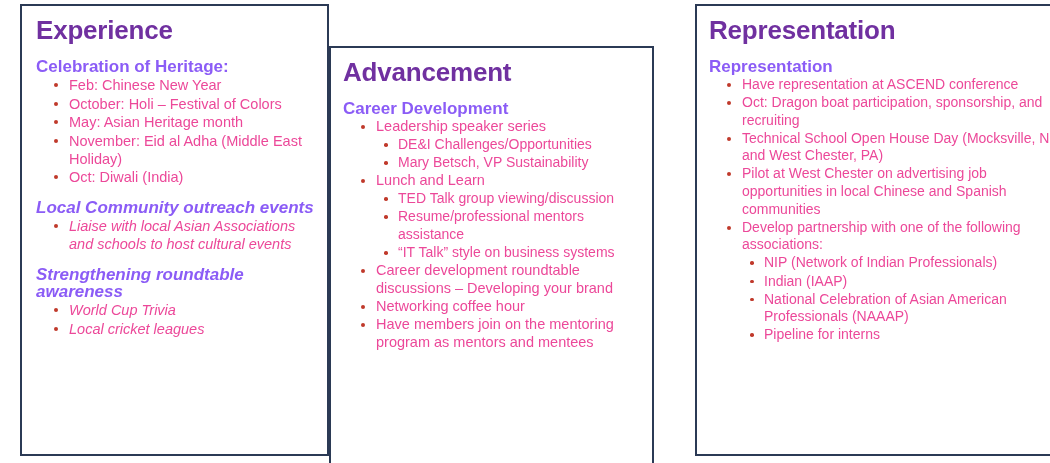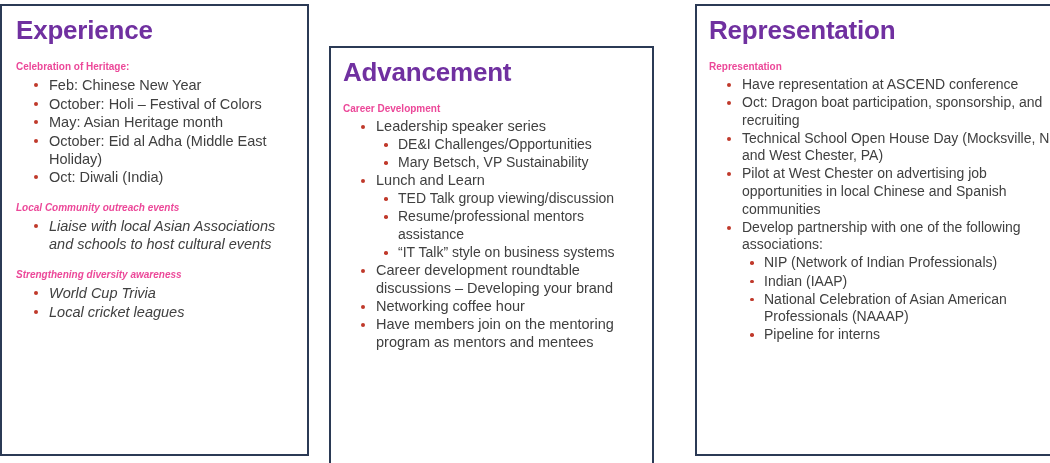--- a/index.html
+++ b/index.html
@@ -21,21 +21,21 @@
   }
   .panel {
     position: absolute;
     top: 4px;
     height: 452px;
     box-sizing: border-box;
     border: 2px solid #2b3a55;
     background: #ffffff;
     overflow: hidden;
   }
-  #panel-1 { left: 0;   width: 309px; }
+  #panel-1 { left: 20px;   width: 309px; }
   #panel-2 { left: 329px; width: 325px; margin-top: 42px; }
   #panel-3 { left: 695px; width: 373px; }
 
   .panel-inner {
     padding: 9px 6px 0 14px;
   }
   .panel-title {
     color: #7030a0;
     font-weight: bold;
     font-size: 26px;
@@ -46,36 +46,36 @@
   }
   .section {
     margin-bottom: 0;
   }
   .section + .section {
     margin-top: 13px;
     font-style: italic;
   }
   .section-head {
     font-weight: bold;
-    font-size: 10px;
+    font-size: 17px;
     line-height: 17px;
-    color: #ec4899;
+    color: #8b5cf6;
     margin: 0 0 1px 0;
   }
   ul.lvl1, ul.lvl2 {
     list-style: none;
     margin: 0;
     padding: 0;
   }
   ul.lvl1 { padding-left: 16px; }
   ul.lvl2 { padding-left: 22px; }
 
   li.item {
     position: relative;
-    color: #404040;
+    color: #ec4899;
     font-size: 14.5px;
     line-height: 18px;
     padding-left: 17px;
     margin: 0 0 0.5px 0;
   }
   li.item.sub {
     font-size: 14px;
     line-height: 17.5px;
     padding-left: 17px;
   }
@@ -121,39 +121,39 @@
               <li class="item">
                 <span class="bullet"></span>
                 <span class="text">October: Holi – Festival of Colors</span>
               </li>
               <li class="item">
                 <span class="bullet"></span>
                 <span class="text">May: Asian Heritage month</span>
               </li>
               <li class="item">
                 <span class="bullet"></span>
-                <span class="text">October: Eid al Adha (Middle East Holiday)</span>
+                <span class="text">November: Eid al Adha (Middle East Holiday)</span>
               </li>
               <li class="item">
                 <span class="bullet"></span>
                 <span class="text">Oct: Diwali (India)</span>
               </li>
             </ul>
           </div>
           <div class="section">
             <div class="section-head">Local Community outreach events</div>
             <ul class="lvl1">
               <li class="item">
                 <span class="bullet"></span>
                 <span class="text">Liaise with local Asian Associations and schools to host cultural events</span>
               </li>
             </ul>
           </div>
           <div class="section">
-            <div class="section-head">Strengthening diversity awareness</div>
+            <div class="section-head">Strengthening roundtable awareness</div>
             <ul class="lvl1">
               <li class="item">
                 <span class="bullet"></span>
                 <span class="text">World Cup Trivia</span>
               </li>
               <li class="item">
                 <span class="bullet"></span>
                 <span class="text">Local cricket leagues</span>
               </li>
             </ul>

